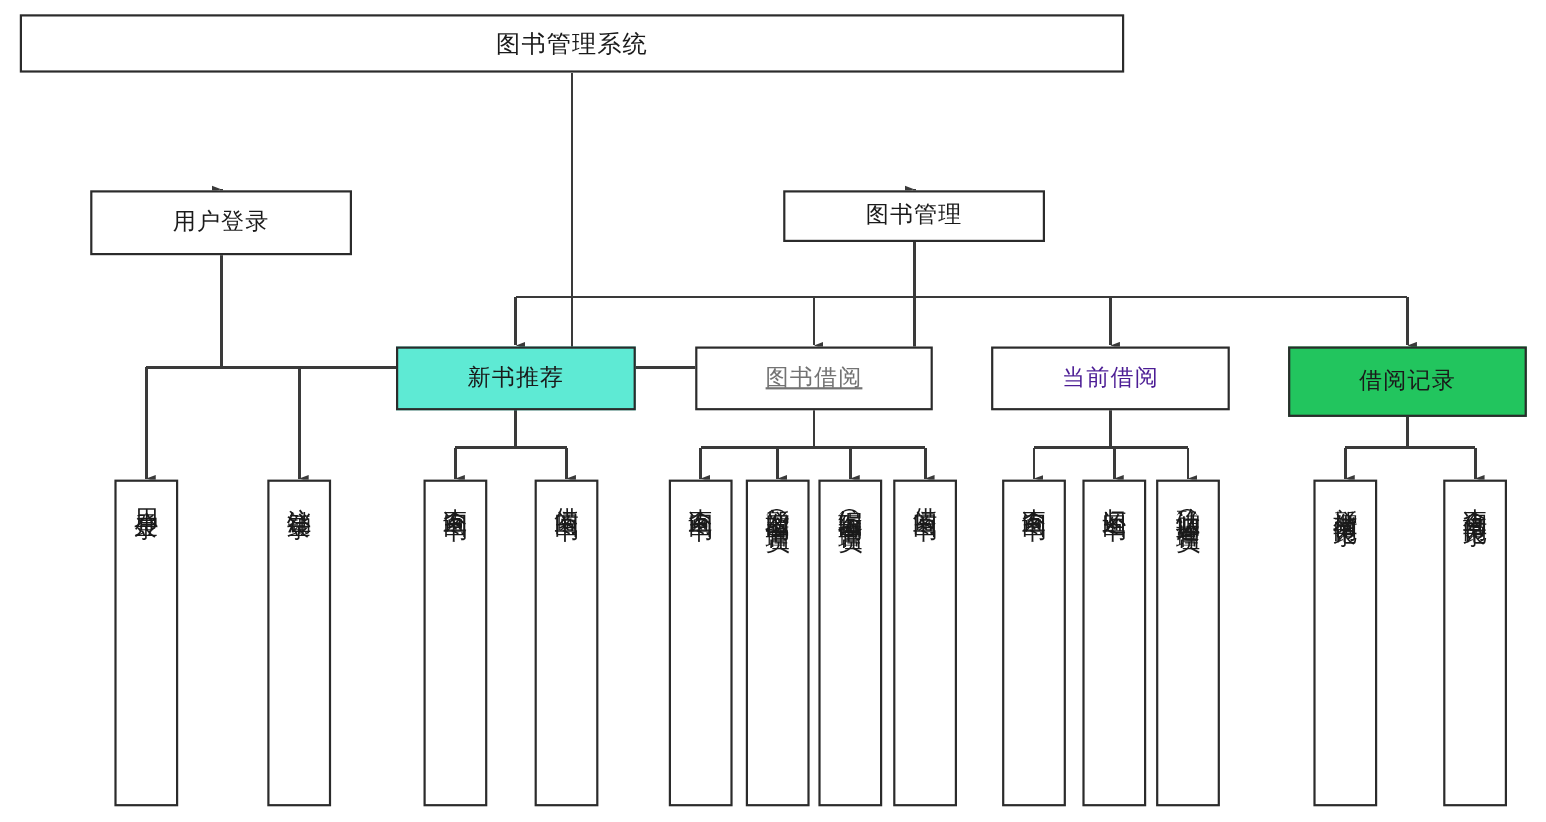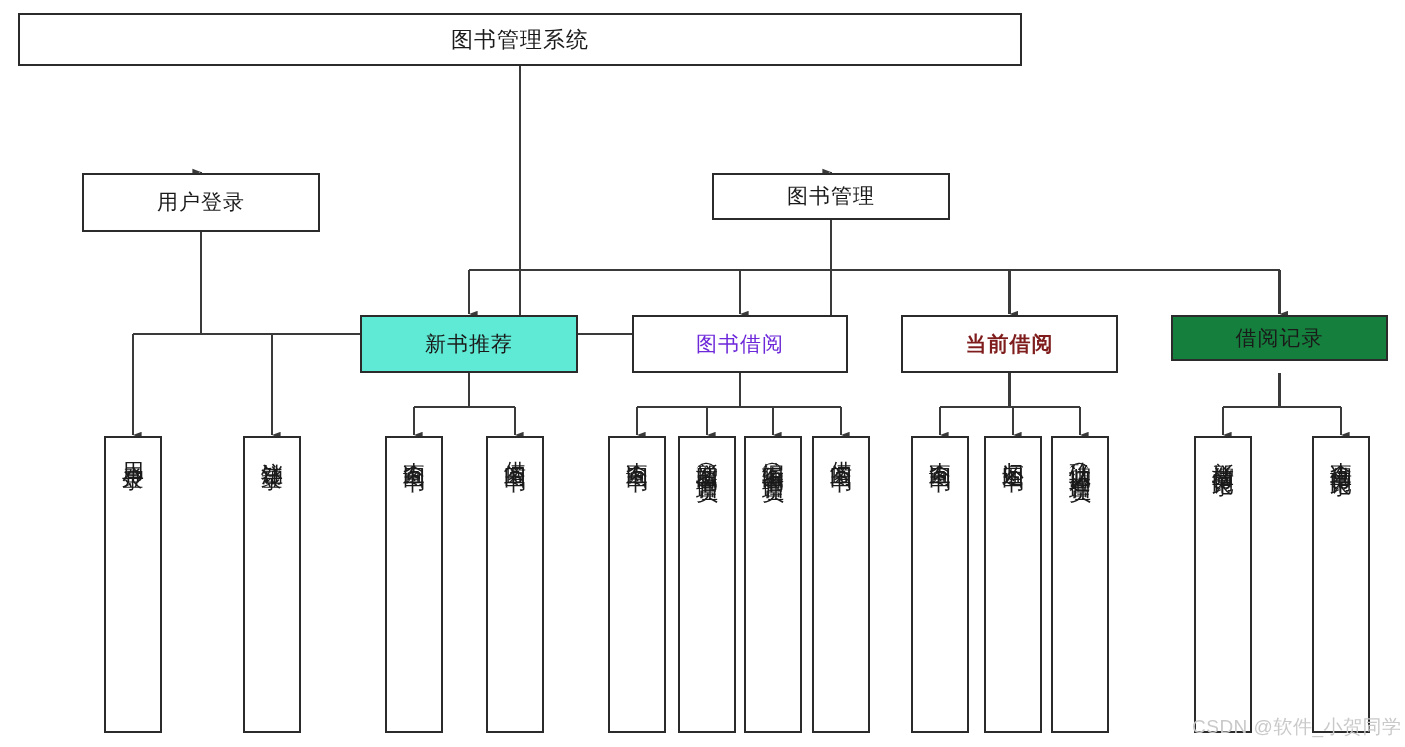--- a/index.html
+++ b/index.html
@@ -105,26 +105,26 @@
       <div class="node-box node-h" style="left: 82px; top: 173px; width: 238px; height: 59px; border-color: rgb(43, 43, 43); background: rgb(255, 255, 255);">
         <span class="node-label" style="color: rgb(26, 26, 26);">用户登录</span>
       </div>
       <div class="node-box node-h" style="left: 712px; top: 173px; width: 238px; height: 47px; border-color: rgb(43, 43, 43); background: rgb(255, 255, 255);">
         <span class="node-label" style="color: rgb(26, 26, 26);">图书管理</span>
       </div>
       <div class="node-box node-h" style="left: 360px; top: 315px; width: 218px; height: 58px; border-color: rgb(43, 43, 43); background: #5eead4;">
         <span class="node-label" style="color: rgb(26, 26, 26);">新书推荐</span>
       </div>
       <div class="node-box node-h" style="left: 632px; top: 315px; width: 216px; height: 58px; border-color: rgb(43, 43, 43); background: rgb(255, 255, 255);">
-        <span class="node-label" style="color: #6d28d9;">图书借阅</span>
+        <span class="node-label" style="color: #737373; text-decoration: underline;">图书借阅</span>
       </div>
       <div class="node-box node-h" style="left: 901px; top: 315px; width: 217px; height: 58px; border-color: rgb(43, 43, 43); background: rgb(255, 255, 255);">
-        <span class="node-label" style="color: #7f1d1d; font-weight: bold;">当前借阅</span>
+        <span class="node-label" style="color: #4c1d95;">当前借阅</span>
       </div>
-      <div class="node-box node-h" style="left: 1171px; top: 315px; width: 217px; height: 46px; border-color: rgb(43, 43, 43); background: #15803d;">
+      <div class="node-box node-h" style="left: 1171px; top: 315px; width: 217px; height: 64px; border-color: rgb(43, 43, 43); background: #22c55e;">
         <span class="node-label" style="color: rgb(26, 26, 26);">借阅记录</span>
       </div>
       <div class="node-box node-v" style="left: 104px; top: 436px; width: 58px; height: 297px; border-color: rgb(43, 43, 43); background: rgb(255, 255, 255);">
         <span class="node-label" style="color: rgb(26, 26, 26);">用户登录</span>
       </div>
       <div class="node-box node-v" style="left: 243px; top: 436px; width: 58px; height: 297px; border-color: rgb(43, 43, 43); background: rgb(255, 255, 255);">
         <span class="node-label" style="color: rgb(26, 26, 26);">注销登录</span>
       </div>
       <div class="node-box node-v" style="left: 385px; top: 436px; width: 58px; height: 297px; border-color: rgb(43, 43, 43); background: rgb(255, 255, 255);">
         <span class="node-label" style="color: rgb(26, 26, 26);">查询图书</span>
@@ -154,14 +154,13 @@
         <span class="node-label" style="color: rgb(26, 26, 26);">确认归还（管理员）</span>
       </div>
       <div class="node-box node-v" style="left: 1194px; top: 436px; width: 58px; height: 297px; border-color: rgb(43, 43, 43); background: rgb(255, 255, 255);">
         <span class="node-label" style="color: rgb(26, 26, 26);">新增借阅记录</span>
       </div>
       <div class="node-box node-v" style="left: 1312px; top: 436px; width: 58px; height: 297px; border-color: rgb(43, 43, 43); background: rgb(255, 255, 255);">
         <span class="node-label" style="color: rgb(26, 26, 26);">查询借阅记录</span>
       </div>
     </div>
 
-  <div class="watermark" style="left:1192px;top:714px;">CSDN @软件_小贺同学</div>
 </div>
 
 </body></html>

